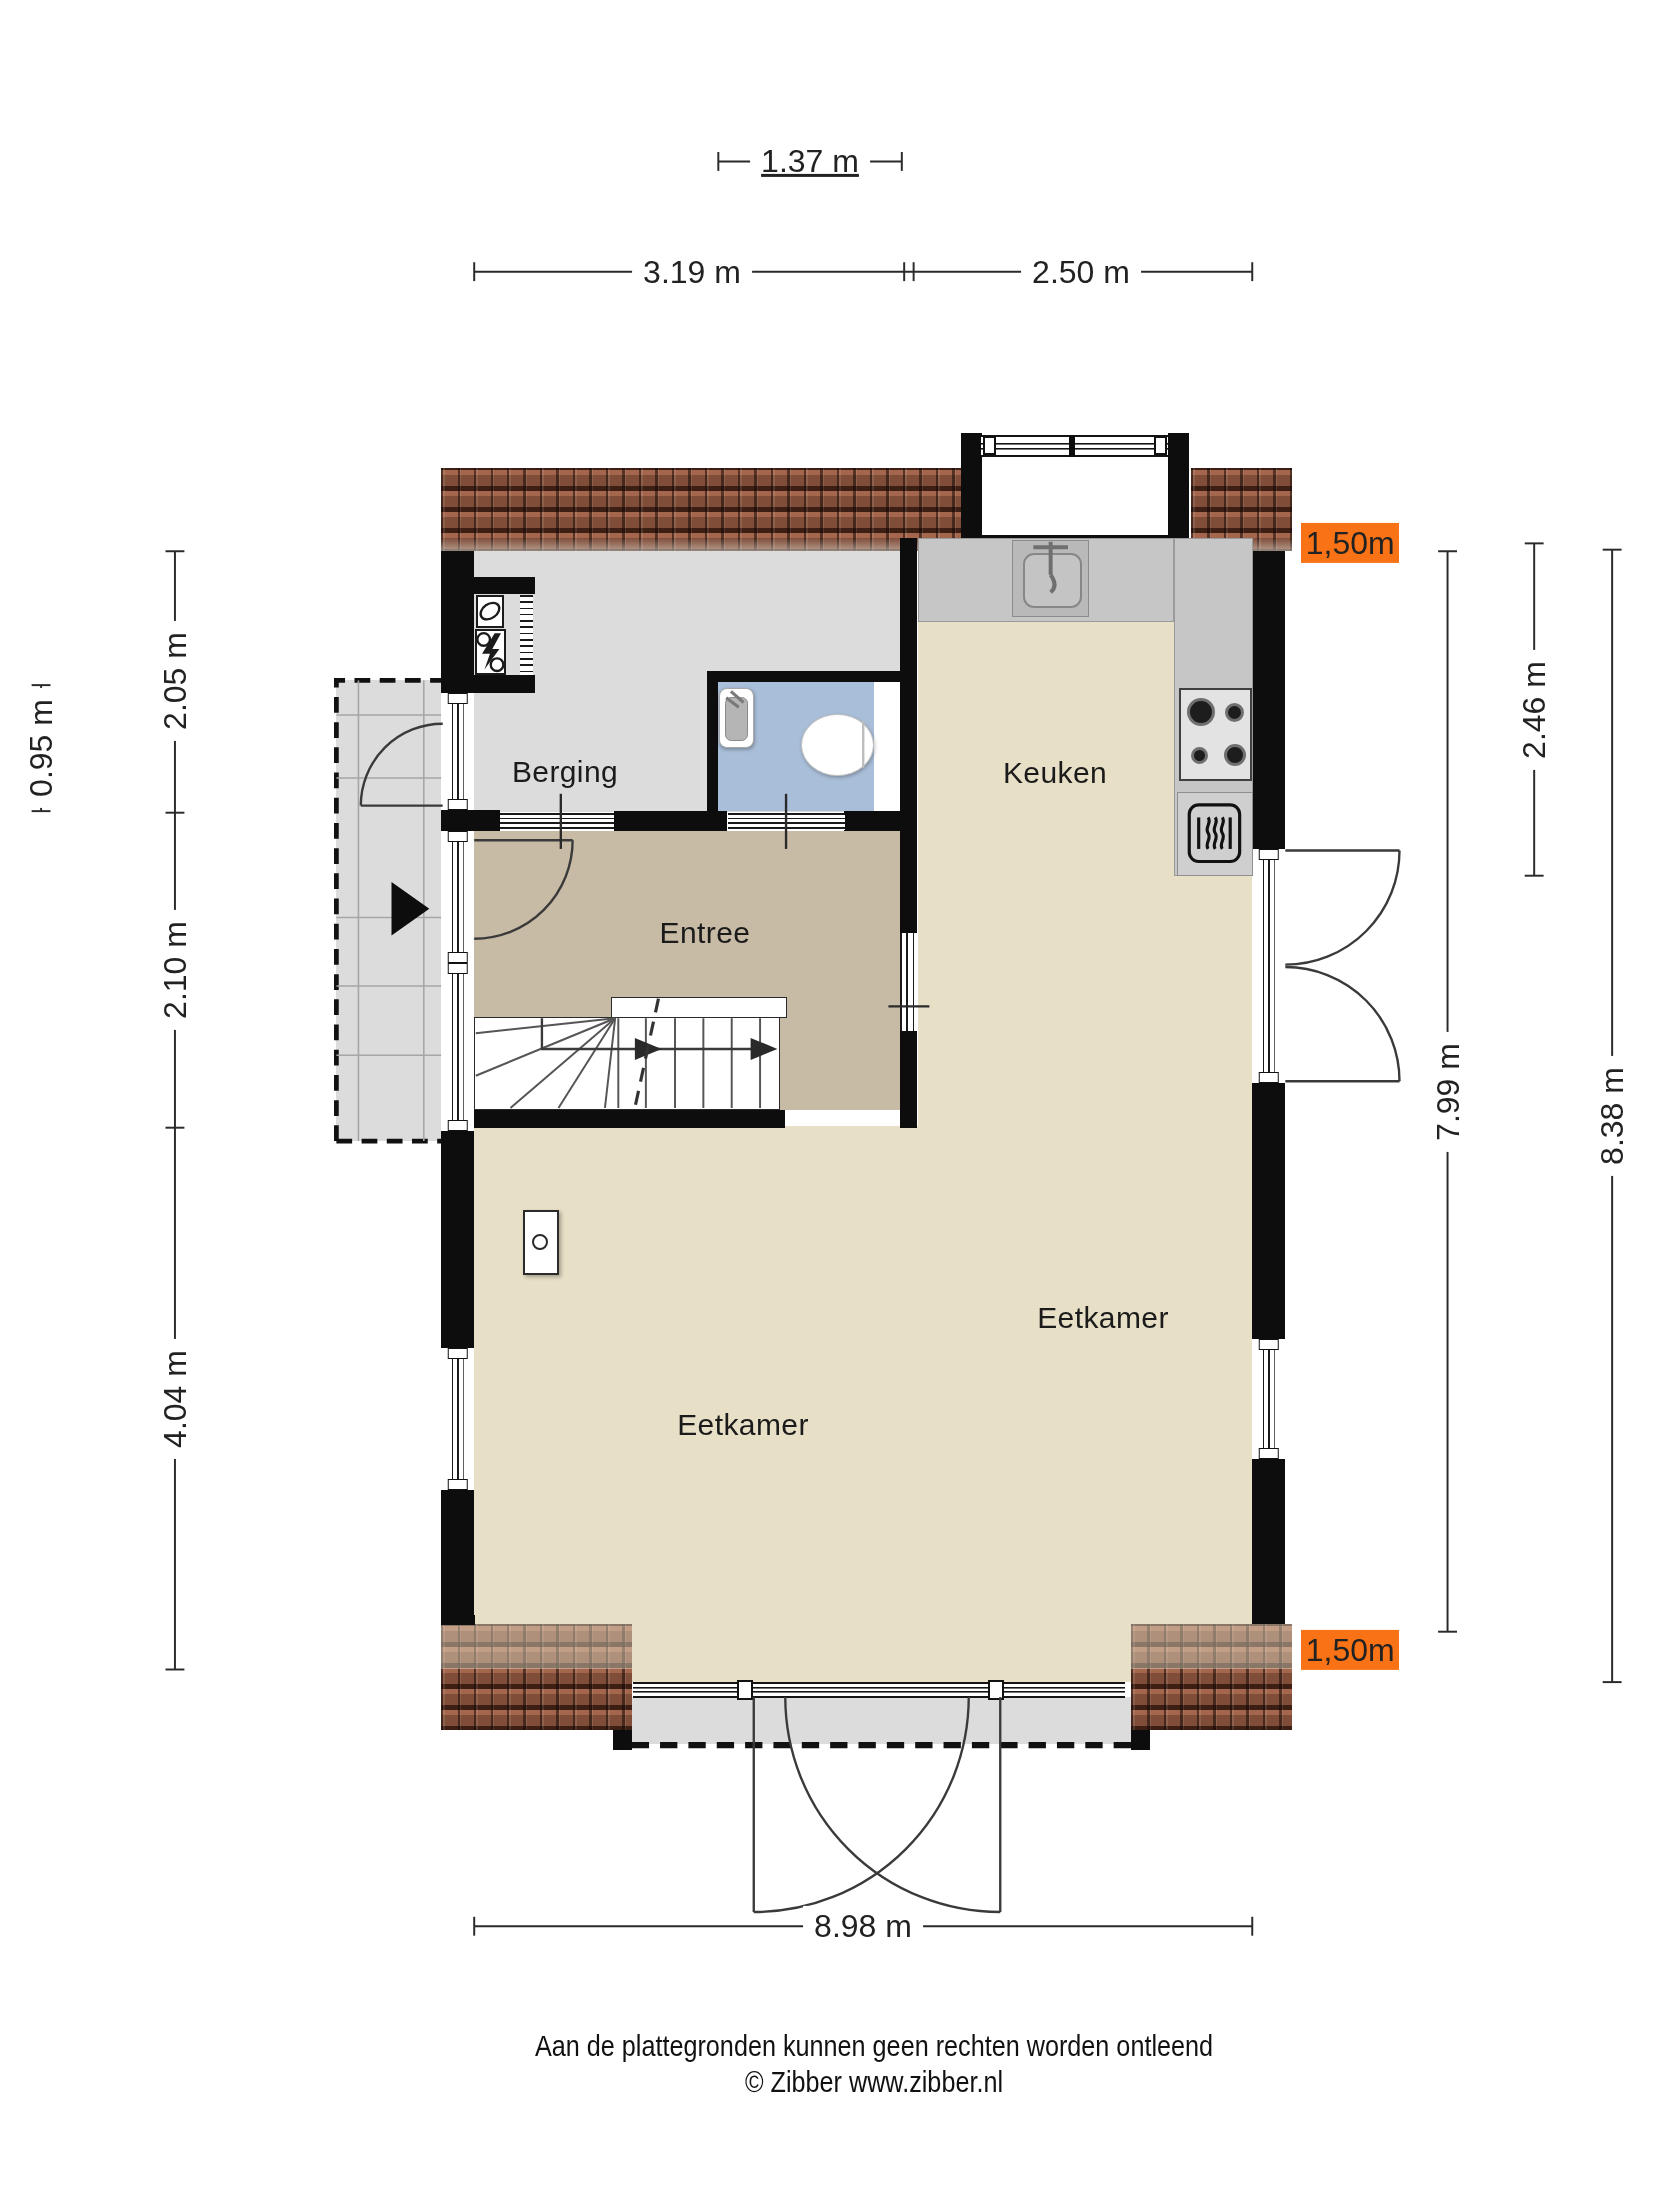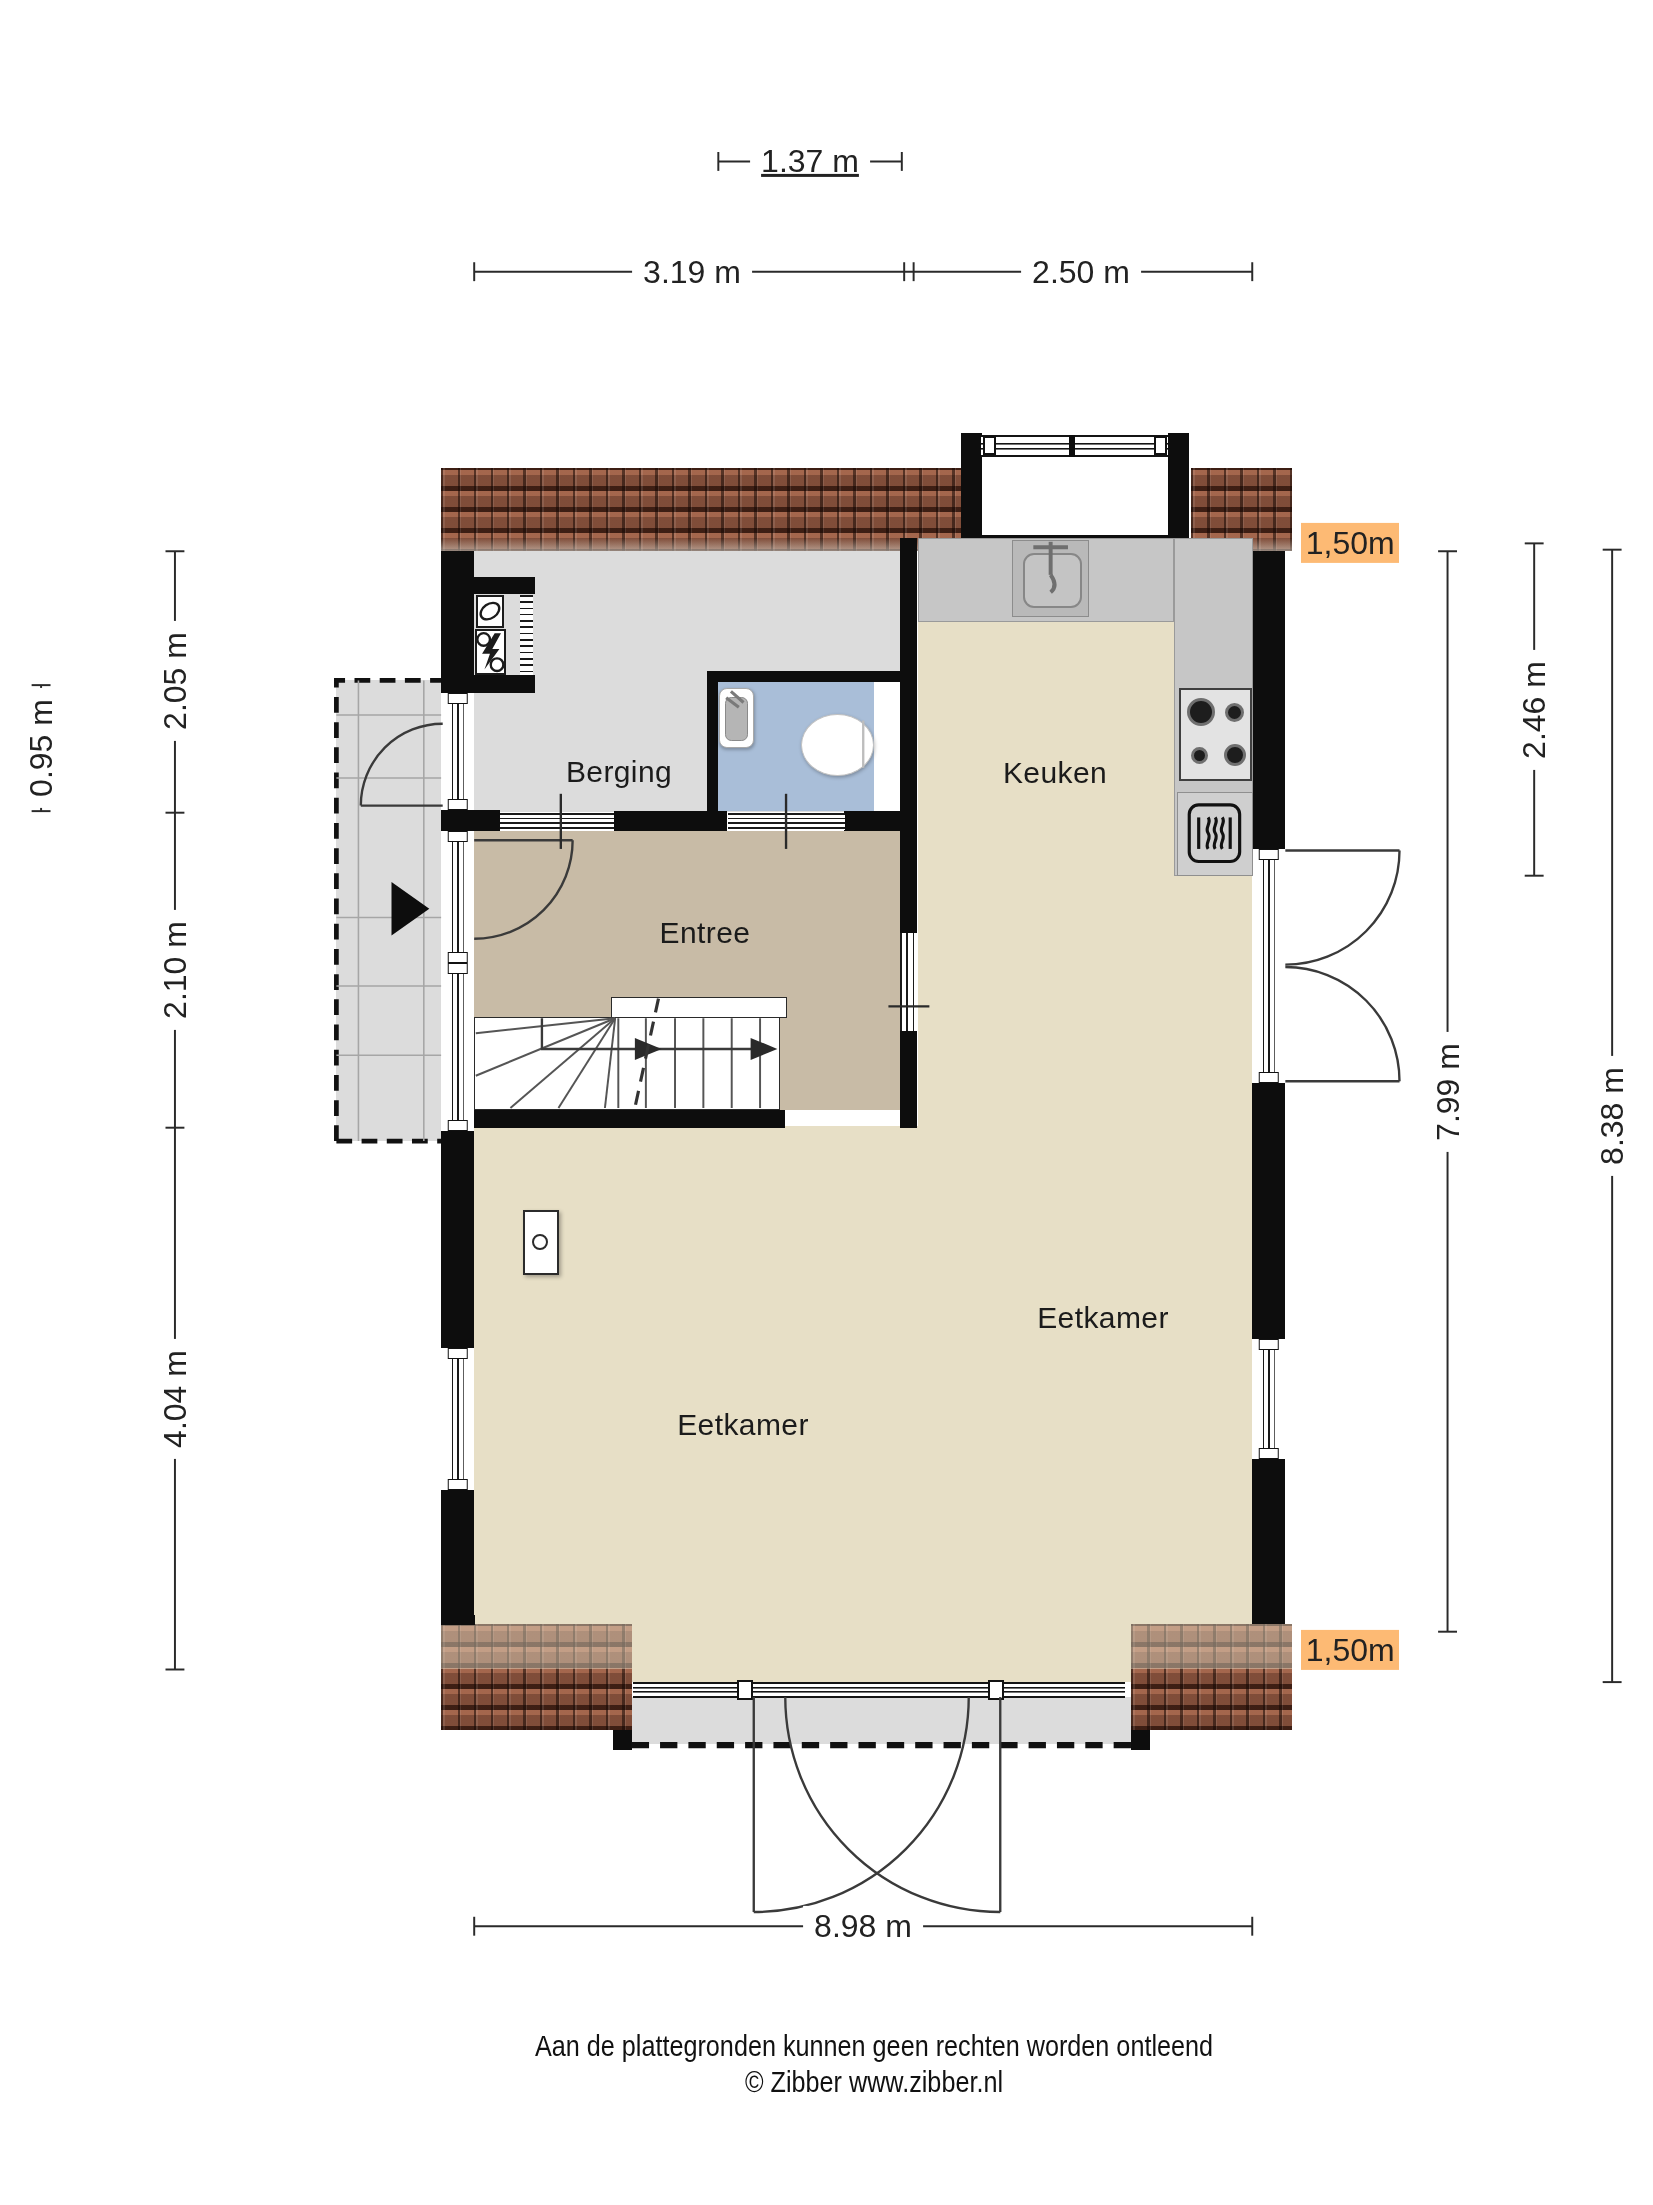--- a/index.html
+++ b/index.html
@@ -48,21 +48,21 @@
   .wsink{position:absolute;background:#fff;border:1.6px solid #a8a8a8;border-radius:7.9px;box-sizing:border-box;box-shadow:0.8px 1.6px 3.2px rgba(0,0,0,.25);}
   .wsink .inner{position:absolute;left:4.7px;right:4.7px;top:7.9px;bottom:6.3px;background:#b5b5b5;border:1.6px solid #8a8a8a;border-radius:6.3px;}
   .toilet{position:absolute;background:#ffffff;border:1.6px solid #c2c2c2;border-radius:50%;box-shadow:0.8px 1.6px 3.9px rgba(0,0,0,.28);}
   .fireplace{position:absolute;background:#fff;border:2.4px solid #2b2b2b;box-sizing:border-box;box-shadow:1.6px 2.4px 3.9px rgba(0,0,0,.3);}
   .fireplace .dot{position:absolute;left:7px;top:22px;width:15.8px;height:15.8px;border:2.4px solid #2b2b2b;border-radius:50%;box-sizing:border-box;background:#fff;}
   .stairsbox{position:absolute;background:#ffffff;border:1.6px solid #2a2a2a;box-sizing:border-box;}
   
   .room-label{position:absolute;transform:translate(-50%,-50%);font-size:30px;letter-spacing:0.4px;color:#1b1b1b;white-space:nowrap;}
   .dlabel{position:absolute;transform:translate(-50%,-50%);font-size:32px;color:#222;background:#ffffff;padding:1.6px 11px;white-space:nowrap;}
   .dlabel.rot{transform:translate(-50%,-50%) rotate(-90deg);}
-  .dlabel.plain{background:#fdba74;padding:1.6px 4.7px;transform:translate(0,-50%);}
+  .dlabel.plain{background:#f97316;padding:1.6px 4.7px;transform:translate(0,-50%);}
   .footer-line{position:absolute;transform:translate(-50%,-50%) scaleX(.84);font-size:30px;color:#111;white-space:nowrap;}
   svg.overlay{position:absolute;left:0;top:0;}
 </style>
 </head>
 <body>
 
 <div id="page">
 
   <div class="floor f-gray" style="left:336px;top:680px;width:105px;height:461px;"></div>
   <div class="floor f-gray" style="left:474px;top:551px;width:428px;height:261px;"></div>
@@ -326,21 +326,21 @@
       <line x1="1948" y1="690" x2="1948" y2="1112"></line>
       <line x1="1936" y1="690" x2="1960" y2="690"></line>
         <line x1="1936" y1="1112" x2="1960" y2="1112"></line>
 
       <line x1="2047" y1="698" x2="2047" y2="2136"></line>
       <line x1="2035" y1="698" x2="2059" y2="698"></line>
         <line x1="2035" y1="2136" x2="2059" y2="2136"></line>
     </g>
   </svg>
 
-  <div class="room-label" style="left:619px;top:772px;">Berging</div>
+  <div class="room-label" style="left:565px;top:772px;">Berging</div>
   <div class="room-label" style="left:1055px;top:773px;">Keuken</div>
   <div class="room-label" style="left:705px;top:933px;">Entree</div>
   <div class="room-label" style="left:1103px;top:1318px;">Eetkamer</div>
   <div class="room-label" style="left:743px;top:1425px;">Eetkamer</div>
 
   <div class="dlabel" style="left:810px;top:161px;text-decoration:underline;">1.37 m</div>
   <div class="dlabel" style="left:692px;top:272px;text-align:right;">3.19 m</div>
   <div class="dlabel" style="left:1081px;top:272px;">2.50 m</div>
   <div class="dlabel" style="left:863px;top:1926px;">8.98 m</div>
   <div class="dlabel rot" style="left:41px;top:748px;">0.95 m</div>

